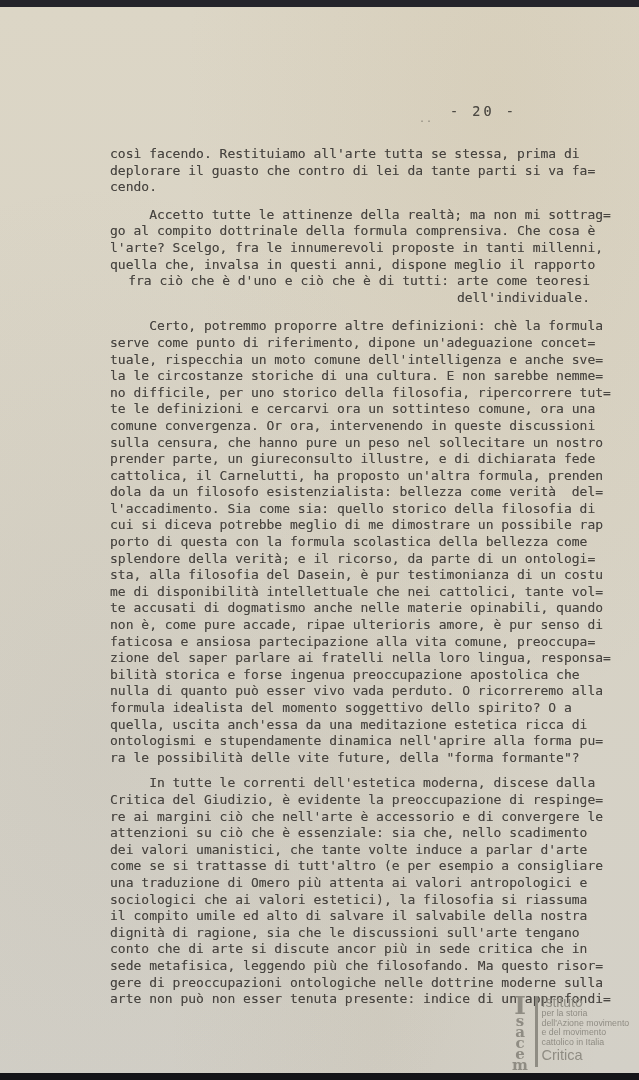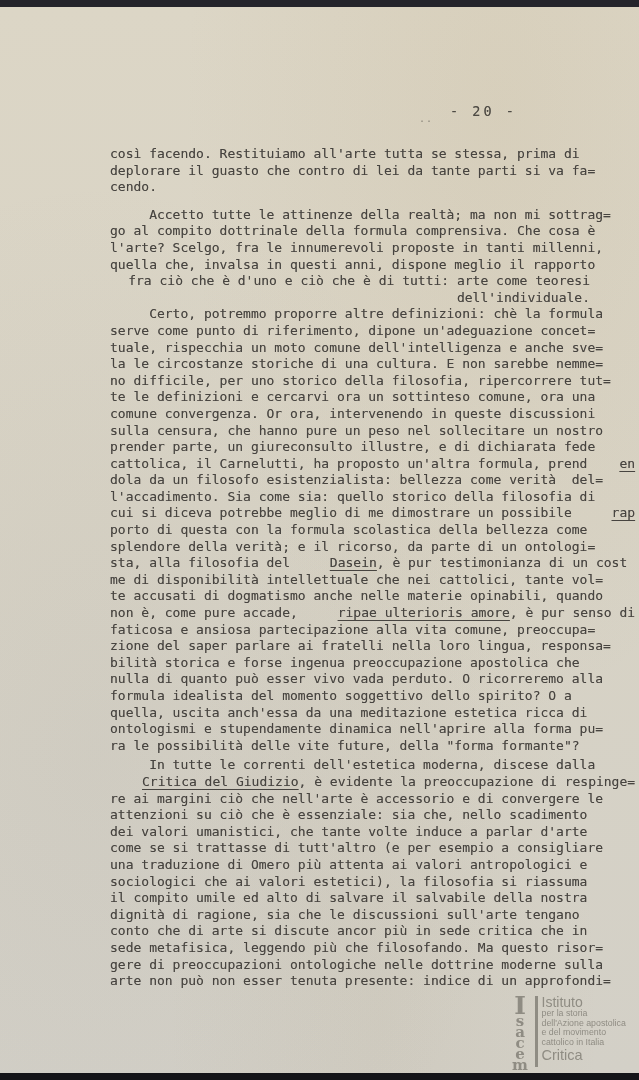--- a/index.html
+++ b/index.html
@@ -28,28 +28,26 @@
     font-size:10px;color:rgba(78,75,69,0.55);letter-spacing:1px;
   }
   .body-text{
     position:absolute;left:110px;top:139px;width:480px;
     font-size:13px;line-height:16.6px;color:#474440;
     white-space:pre;
     text-shadow:0 0 0.5px rgba(70,66,60,0.45);
   }
   .para{margin:0;}
   .para:nth-child(2){margin-top:11px;text-align:right;}
-  .para:nth-child(3){margin-top:0;}
-  .para:nth-child(4){margin-top:3px;}
+  .para:nth-child(3){margin-top:12px;}
+  .para:nth-child(4){margin-top:9px;}
   .line{height:16.6px;}
   .ul{
-    text-decoration:underline;
     text-decoration-thickness:1.2px;
     text-underline-offset:2.5px;
-    padding-left:32px;
   }
   .logo{
     position:absolute;left:507px;top:988px;
     display:flex;align-items:flex-start;color:#8f8c83;
   }
   .monogram{
     width:26px;display:flex;flex-direction:column;align-items:center;
     font-family:"DejaVu Serif",serif;font-weight:bold;
   }
   .mono-letter{font-size:15px;line-height:11px;}
@@ -75,21 +73,21 @@
           <span class="mono-letter">s</span>
           <span class="mono-letter">a</span>
           <span class="mono-letter">c</span>
           <span class="mono-letter">e</span>
           <span class="mono-letter">m</span>
         </div>
       <div class="logo-divider"></div>
       <div class="logo-text" id="logo-text">
           <div class="logo-line-lg">Istituto</div>
           <div class="logo-line-sm">per la storia</div>
-          <div class="logo-line-sm">dell'Azione apostolica</div>
+          <div class="logo-line-sm">dell'Azione movimento</div>
           <div class="logo-line-sm">e del movimento</div>
           <div class="logo-line-sm">cattolico in Italia</div>
           <div class="logo-line-paolo">Critica</div>
         </div>
     </div>
   </div>
   <div class="strip-bottom"></div>
 </div>
 
 </body></html>

